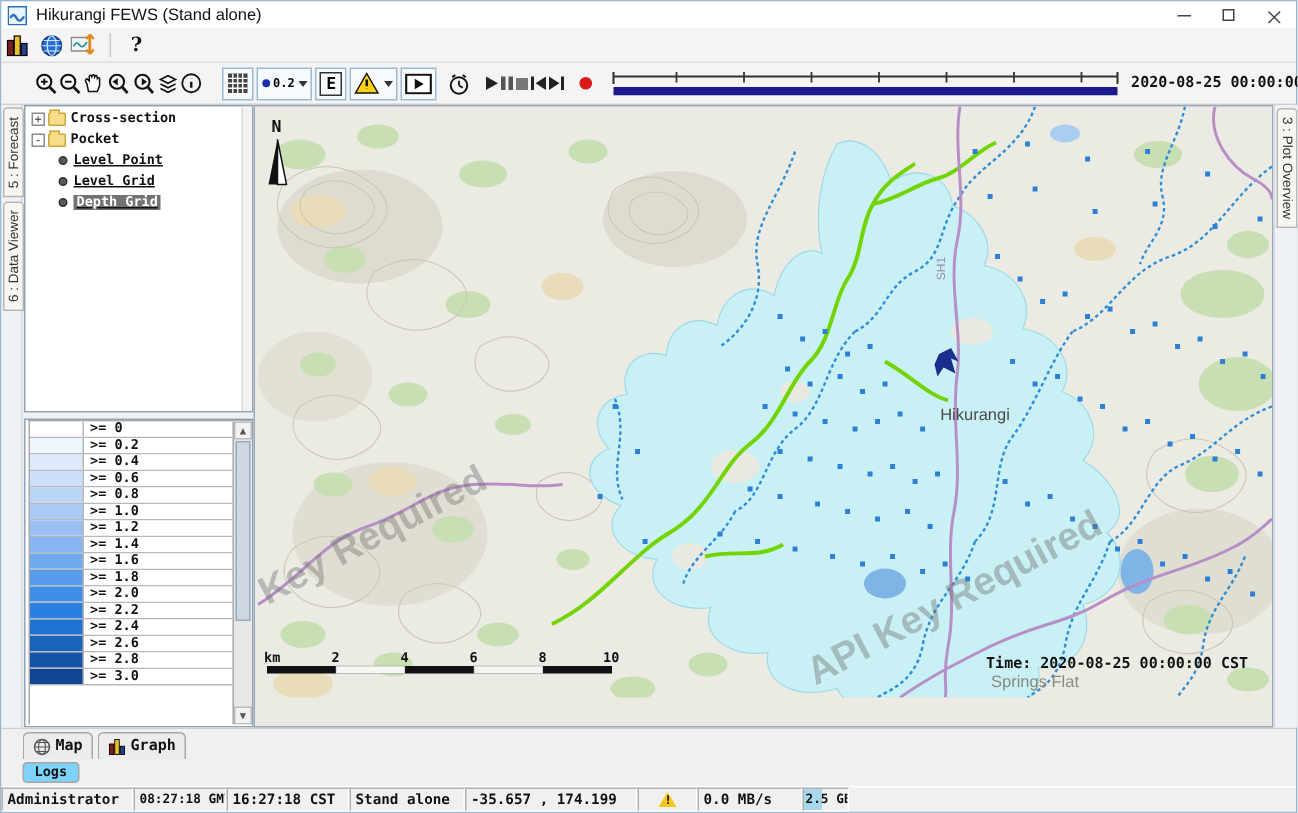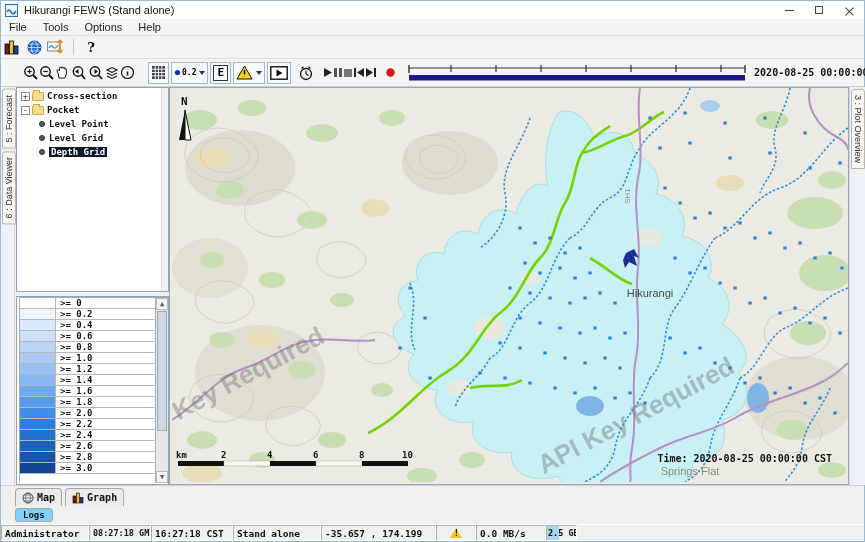--- a/index.html
+++ b/index.html
@@ -58,22 +58,22 @@
   .left-panel { width:154px; flex:0 0 154px; display:flex; flex-direction:column; background:#f0f0f0; }
   .tree-panel { height:205px; flex:0 0 205px; background:#ffffff; border:1px solid #8ea4b8;
     margin:0 0 0 1px; overflow:hidden; position:relative; font-family:"DejaVu Sans Mono",monospace; }
   .tree-scroll { position:absolute; right:0; top:0; bottom:0; width:7px; background:#f2f2f2; border-left:1px solid #ddd;}
   .tree-item { display:flex; align-items:center; height:12px; margin:2px 0 0 4px; font-size:9px; font-weight:bold; color:#111; }
   .expander { width:9px; height:9px; border:1px solid #8a8a8a; background:#fff; font-size:8px; line-height:7px;
     text-align:center; margin-right:2px; flex:0 0 9px; color:#333; font-weight:normal;}
   .folder { width:12px; height:9px; background:#f7dd8a; border:1px solid #caa83c; border-radius:1px; margin-right:3px; position:relative;}
   .folder::before { content:""; position:absolute; left:0; top:-3px; width:5px; height:2px; background:#f7dd8a; border:1px solid #caa83c; border-bottom:none;}
   .bullet { width:6px; height:6px; border-radius:50%; background:#5a5a5a; border:1px solid #333; margin:0 4px 0 14px; flex:0 0 6px;}
-  .tree-label.selected { background:#0f172a; color:#fff; padding:0 2px; }
-  .tree-leaf-line { margin-left:8px; }
+  .tree-label.selected { background:#737373; color:#fff; padding:0 2px; }
+  .tree-leaf-line { margin-left:8px;text-decoration:underline; }
 
   .splitter { height:4px; flex:0 0 4px; }
 
   .legend-panel { flex:1 1 auto; background:#ffffff; border:1px solid #8ea4b8; margin-left:1px;
     overflow:hidden; font-family:"DejaVu Sans Mono",monospace; display:flex; flex-direction:column;}
   .legend-head { height:16px; display:flex; align-items:center; font-size:9px; font-weight:bold; color:#111; flex:0 0 16px;}
   .checkbox { width:9px; height:9px; border:1px solid #777; background:#fff; margin:0 5px 0 4px; }
   .legend-table { flex:1; border-top:1px solid #aaa; border-left:1px solid #aaa; margin:0 0 1px 2px;
     overflow:hidden; position:relative; }
   .legend-rows { margin-right:13px; }
@@ -132,26 +132,20 @@
         </span>
       <span class="win-btn">
           <span class="max-glyph"></span>
         </span>
       <span class="win-btn">
           <span class="close-glyph"></span>
         </span>
     </div>
   </div>
 
-  <div class="menubar">
-    <span class="menu-item">File</span>
-    <span class="menu-item">Tools</span>
-    <span class="menu-item">Options</span>
-    <span class="menu-item">Help</span>
-  </div>
 
   <div class="toolbar1">
     <span class="tb1-icon">
       <svg width="16" height="15" viewBox="0 0 16 15">
         <rect x="1" y="4" width="4" height="10" fill="#7a1f1f" stroke="#000" stroke-width="0.8"></rect>
         <rect x="5.5" y="1" width="4" height="13" fill="#e8c22a" stroke="#000" stroke-width="0.8"></rect>
         <rect x="10" y="6" width="4" height="8" fill="#23408f" stroke="#000" stroke-width="0.8"></rect>
       </svg>
     </span>
     <span class="tb1-icon">
@@ -620,21 +614,21 @@
   </div>
 
   <div class="logs-row">
     <span class="logs-btn">Logs</span>
   </div>
 
   <div class="statusbar">
     <span class="status-cell" style="width:88px;">Administrator</span>
     <span class="status-cell" style="width:62px; font-size:8.5px;">08:27:18 GMT</span>
     <span class="status-cell" style="width:82px;">16:27:18 CST</span>
-    <span class="status-cell" style="width:88px;">Stand alone</span>
+    <span class="status-cell" style="width:77px;">Stand alone</span>
     <span class="status-cell" style="width:115px;">-35.657 , 174.199</span>
     <span class="status-cell" style="width:40px; justify-content:center;">
         <span class="warn-tri"></span>
       </span>
     <span class="status-cell" style="width:70px;">0.0 MB/s</span>
     <span class="status-cell status-mem" style="width:31px; font-size:8.5px; padding:0 1px;">2.5 GB</span>
   </div>
 
 </div>
 

